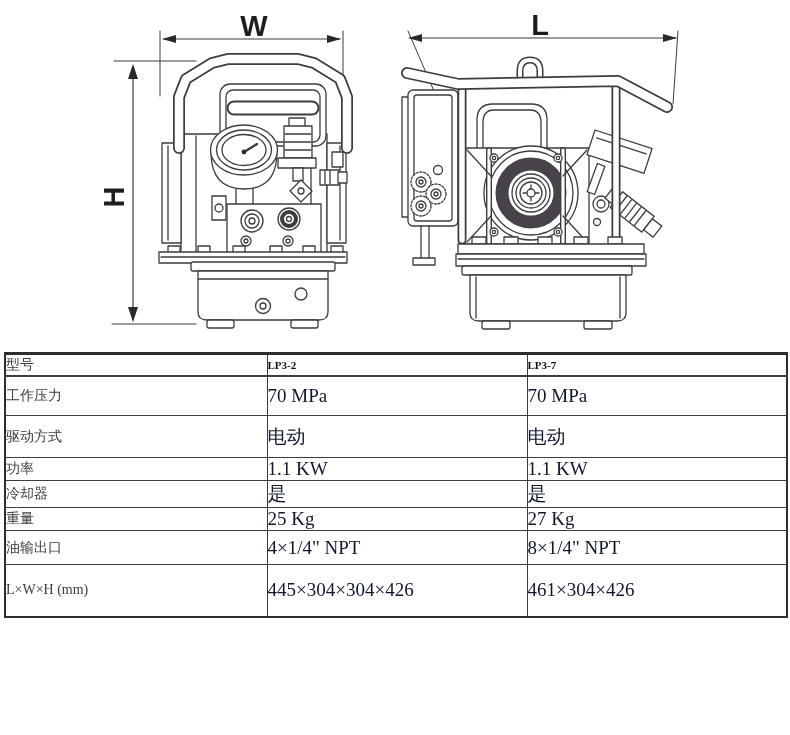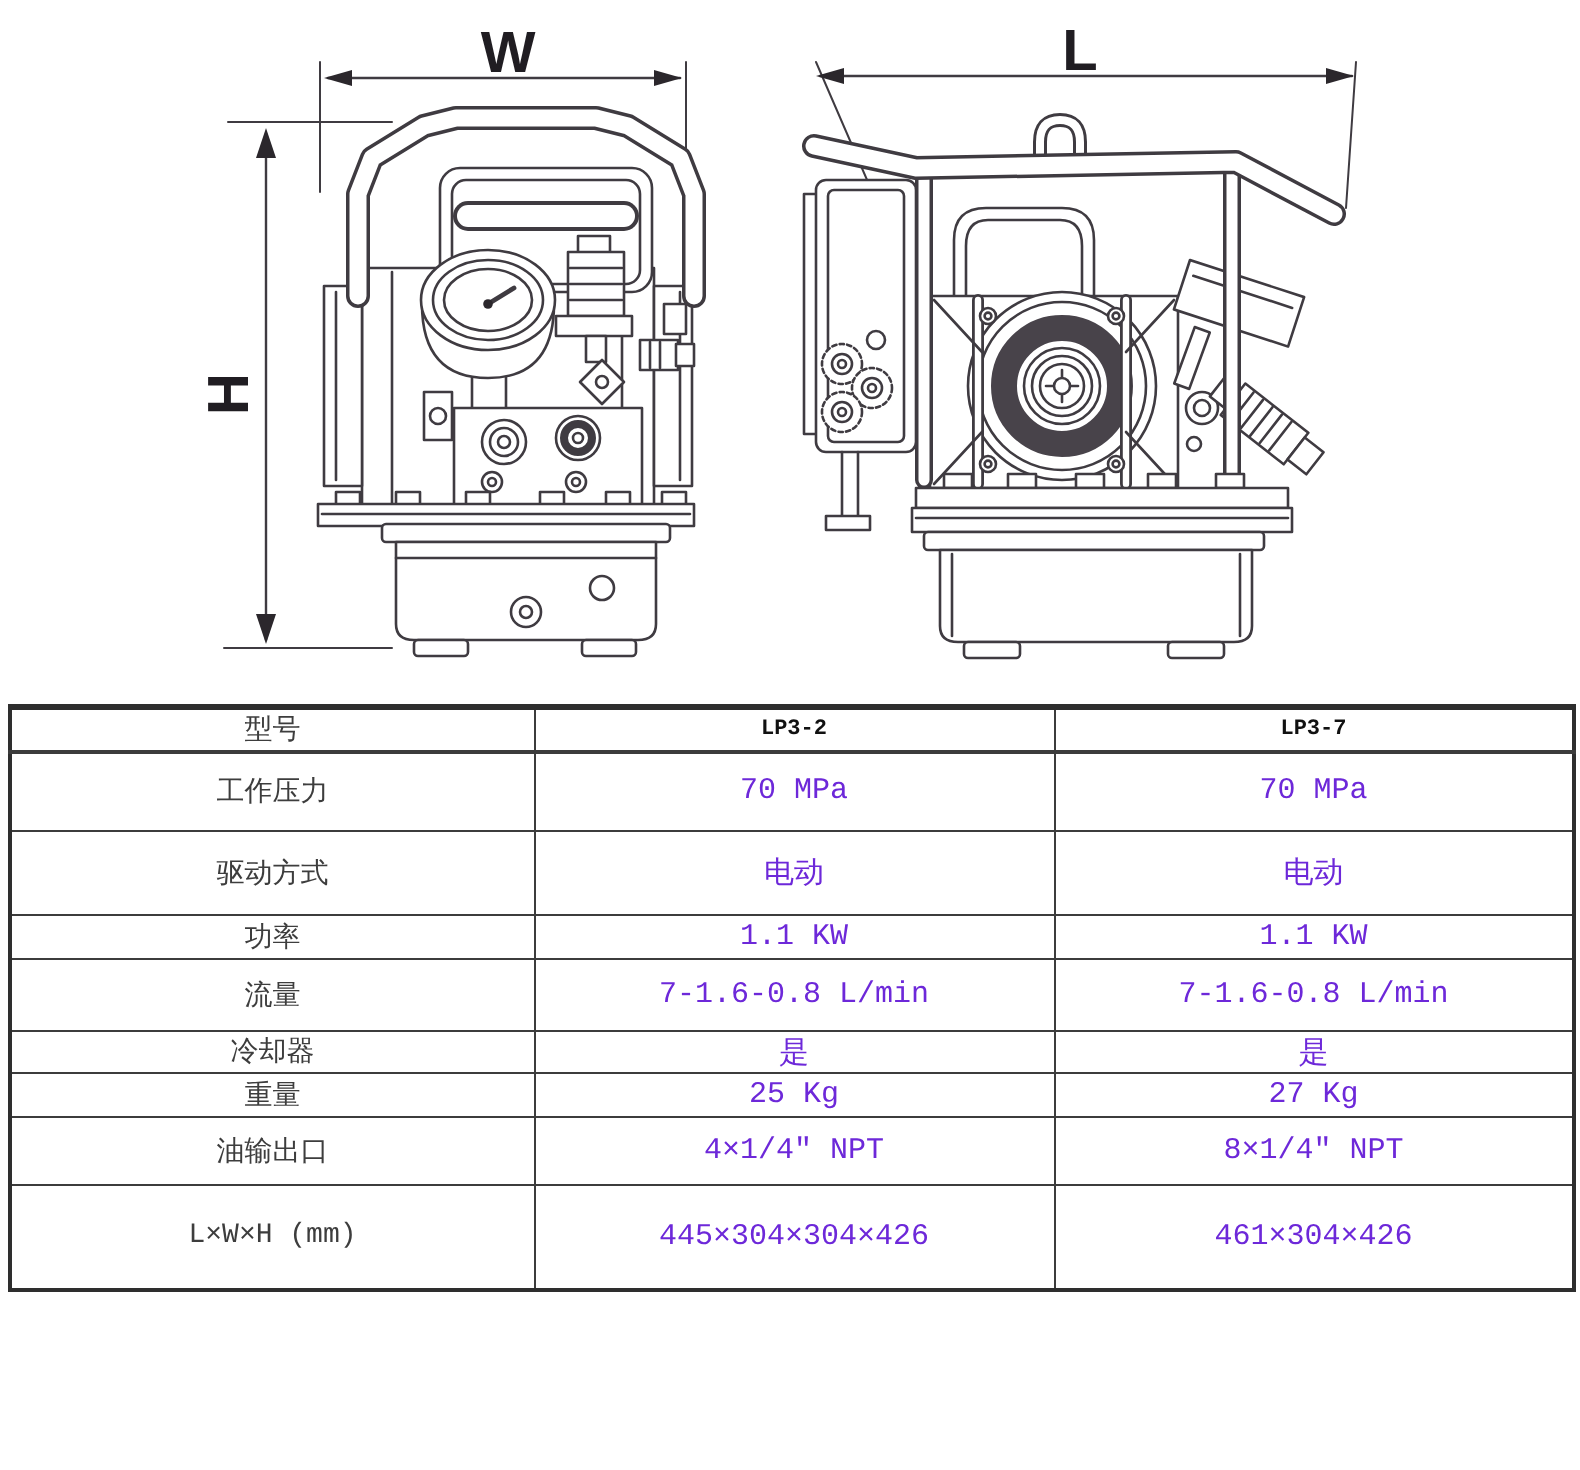--- a/index.html
+++ b/index.html
@@ -22,25 +22,25 @@
   .dw .eye-i{stroke:#fff;stroke-width:4;}
   .dw .bar-o{stroke-width:6;}
   .dw .bar-i{stroke:#fff;stroke-width:3.2;}
   .dw .blades{stroke:#48434a;stroke-width:13;}
   .dw .needle{stroke-width:2.4;}
   .dw .knurl{stroke-dasharray:2.2,1.6;}
   .dw text.dim{fill:#201d22;stroke:none;font:700 29px "Liberation Sans",sans-serif;text-anchor:middle;}
   
   .spec-table{position:absolute;left:4px;top:352px;width:782px;border-collapse:collapse;
               table-layout:fixed;border:2px solid #2e2e2e;border-top-width:3px;}
-  .spec-table td{border:1.5px solid #3c3c3c;text-align:center;vertical-align:middle;padding:0;
-                 font-family:Liberation Mono, monospace;}
+  .spec-table td{border:1.5px solid #3c3c3c;text-align:left;vertical-align:middle;padding:0;
+                 font-family:Liberation Serif, serif;}
   .spec-table tr.hdr td{border-bottom-width:2.5px;}
   .spec-table td.lbl{color:#3d3d3d;font-size:14px;}
-  .spec-table td.val{color:#6d28d9;font-size:15px;}
+  .spec-table td.val{color:#0f172a;font-size:19px;}
   .spec-table td.model{color:#111;font-size:11px;font-weight:bold;}
 </style>
 </head>
 <body>
 
 <div class="page">
 
   <div class="drawing-area">
     <svg class="dw" width="790" height="352" viewBox="0 0 790 352">
 
@@ -303,25 +303,20 @@
       <tr style="height:42px">
         <td class="lbl">驱动方式</td>
         <td class="val">电动</td>
         <td class="val">电动</td>
       </tr>
       <tr style="height:22px">
         <td class="lbl">功率</td>
         <td class="val">1.1 KW</td>
         <td class="val">1.1 KW</td>
       </tr>
-      <tr style="height:36px">
-        <td class="lbl">流量</td>
-        <td class="val">7-1.6-0.8 L/min</td>
-        <td class="val">7-1.6-0.8 L/min</td>
-      </tr>
       <tr style="height:21px">
         <td class="lbl">冷却器</td>
         <td class="val">是</td>
         <td class="val">是</td>
       </tr>
       <tr style="height:22px">
         <td class="lbl">重量</td>
         <td class="val">25 Kg</td>
         <td class="val">27 Kg</td>
       </tr>

